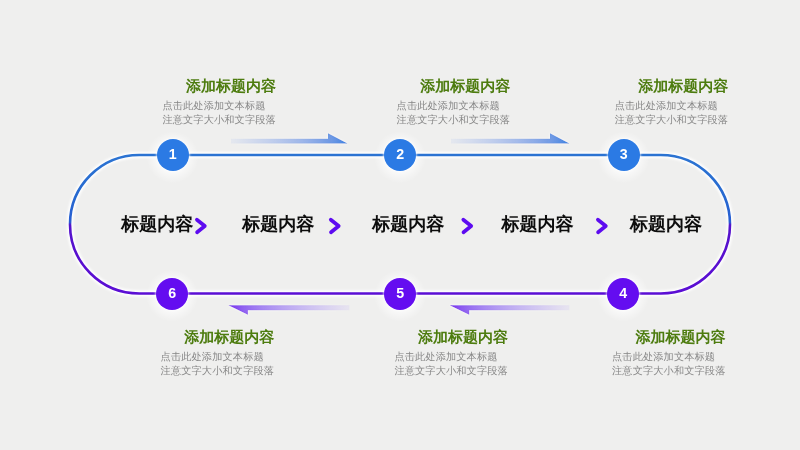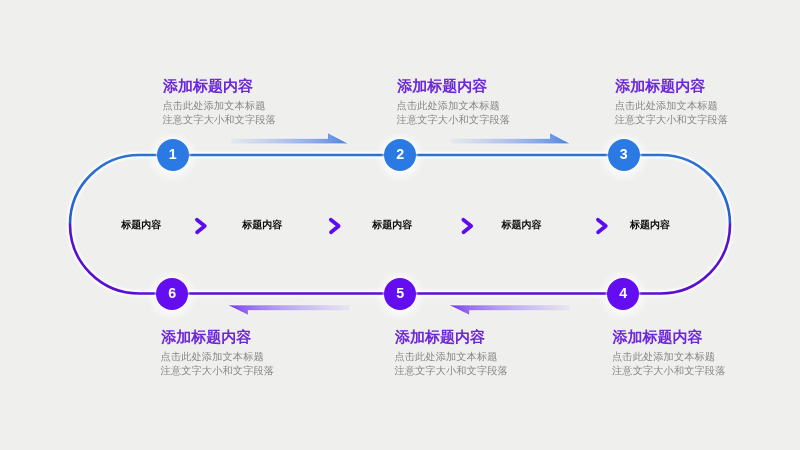--- a/index.html
+++ b/index.html
@@ -41,38 +41,39 @@
   }
   .node.blue { background: #2b7ae4; }
   .node.purple { background: #640df0; }
 
   .tblock { position: static; }
   .ttitle {
     position: absolute;
     transform: translateZ(0);
     font-size: 15px;
     font-weight: bold;
-    color: #6d28d9;
+    color: #4d7c0f;
     line-height: 15px;
     white-space: nowrap;
+    margin-left: 23px;
   }
   .tline {
     position: absolute;
     transform: translateZ(0);
     font-size: 10.2px;
     color: #868686;
     line-height: 10.2px;
     letter-spacing: 0.13px;
     white-space: nowrap;
     text-align: center;
   }
   .mitem {
     position: absolute;
     transform: translateZ(0);
-    font-size: 10px;
+    font-size: 18px;
     font-weight: bold;
     color: #0d0d0d;
     line-height: 15px;
     white-space: nowrap;
   }
   </style>
 </head>
 <body>
 
 <div class="slide">

